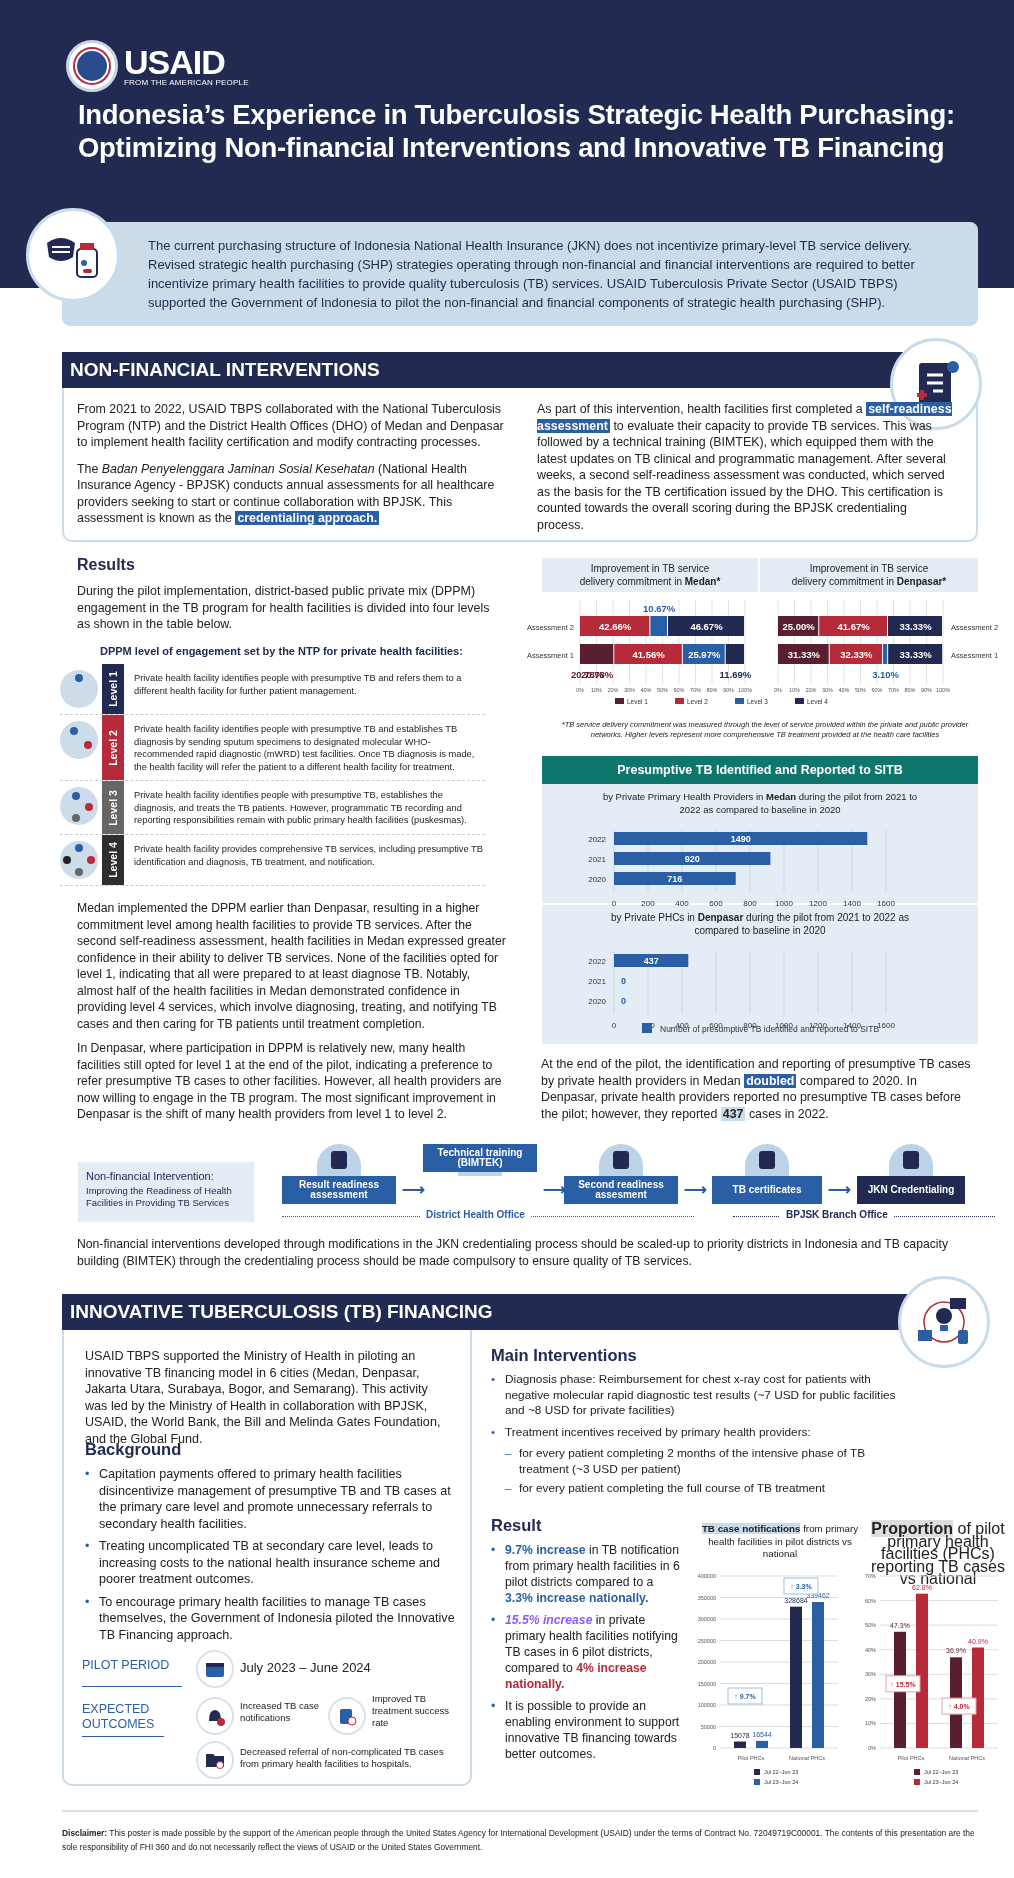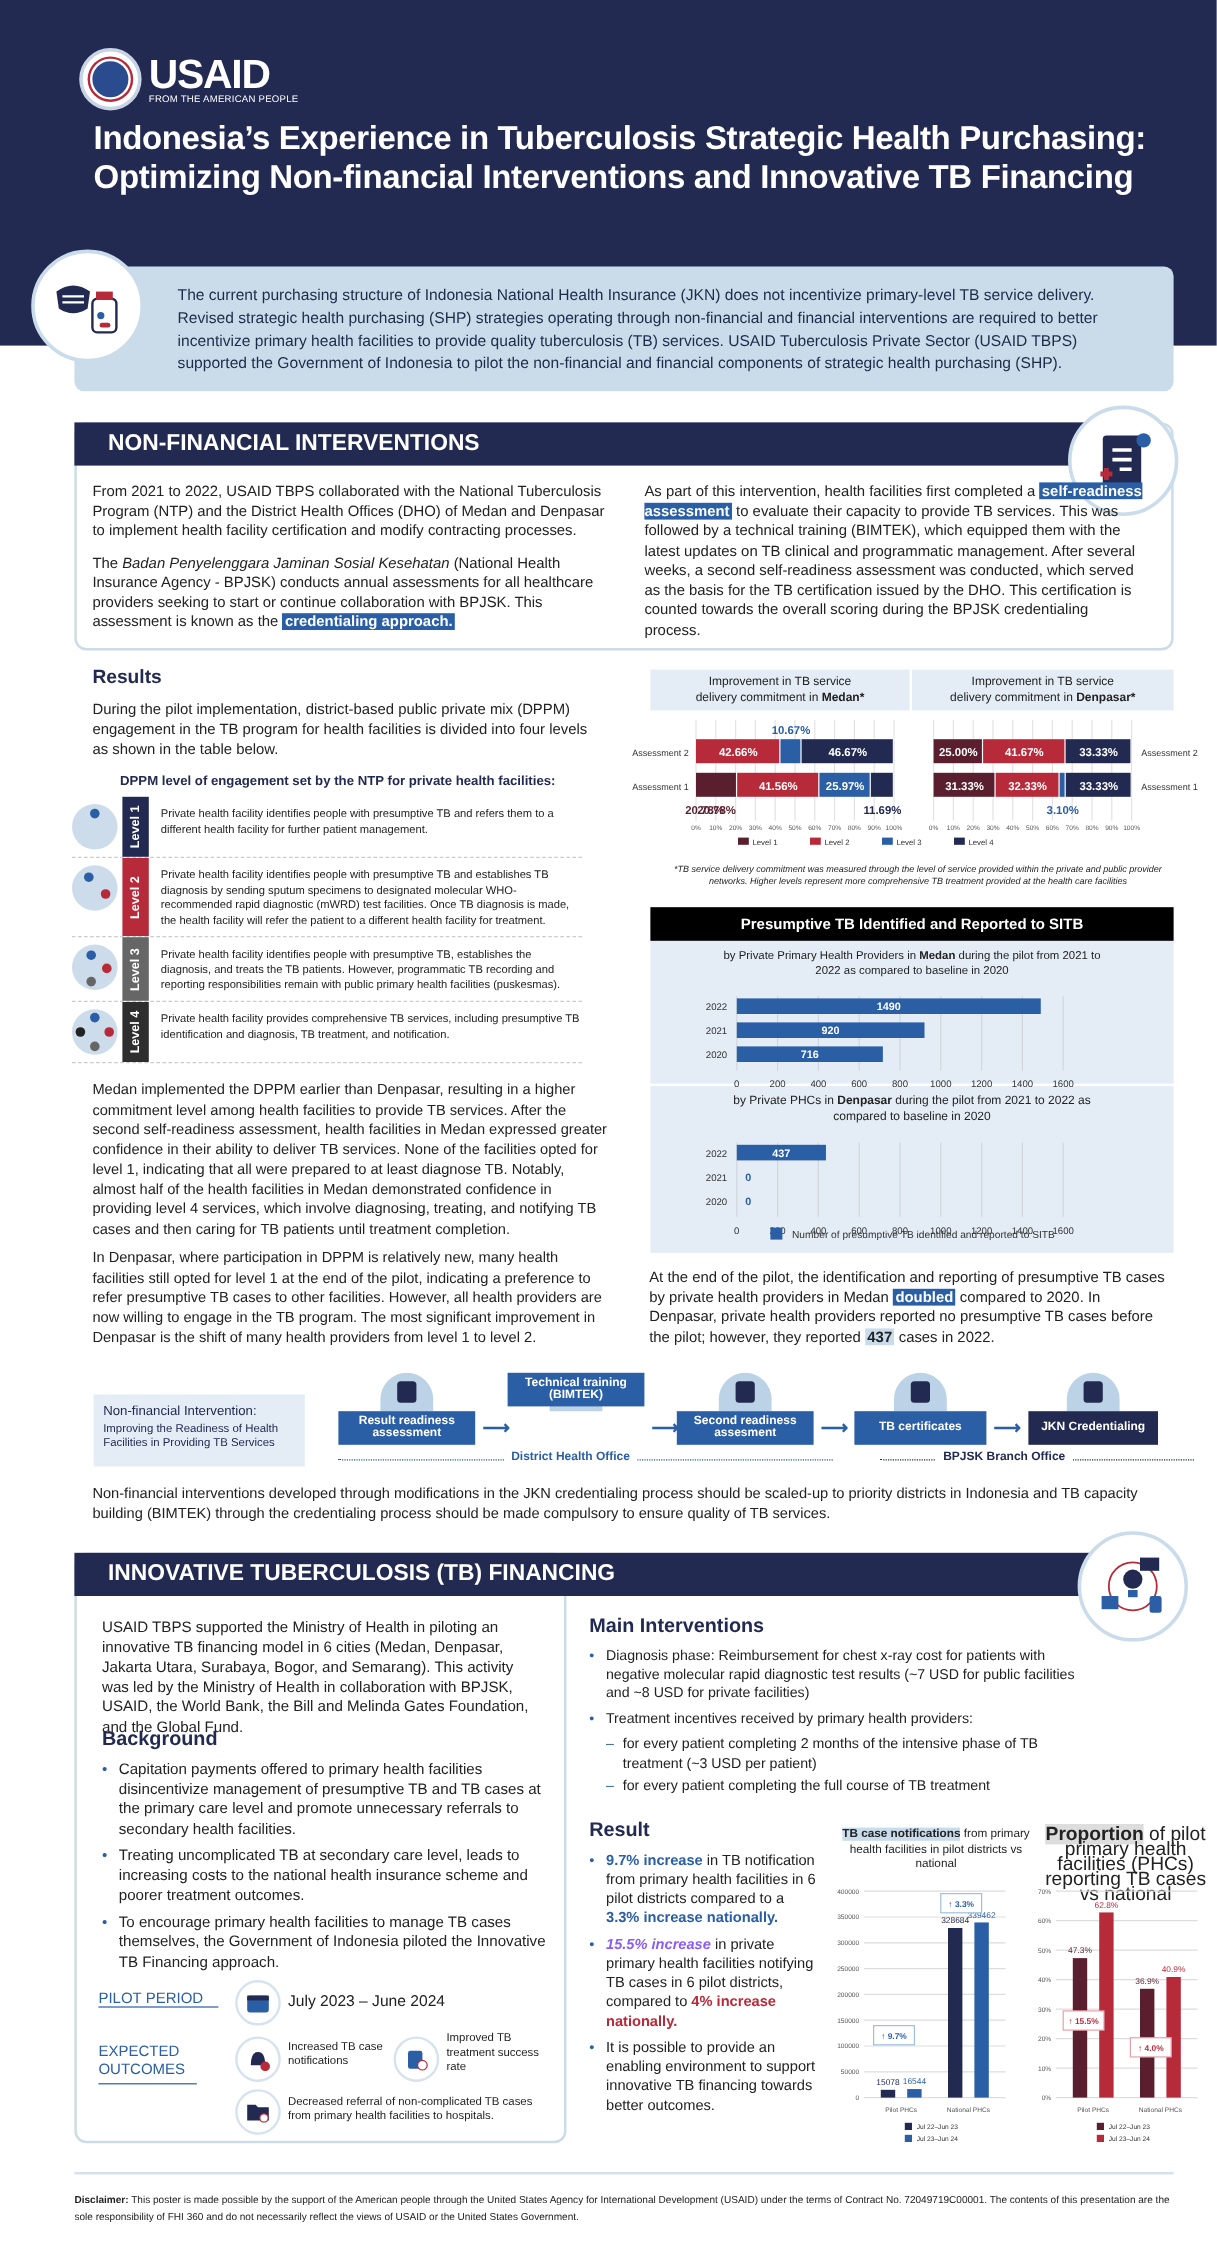--- a/index.html
+++ b/index.html
@@ -8,21 +8,21 @@
 .logo{position:absolute;left:66px;top:40px;display:flex;align-items:center}
 .seal{width:52px;height:52px;border-radius:50%;background:#fff;border:3px solid #c9d3e6;display:flex;align-items:center;justify-content:center}
 .seal span{width:34px;height:34px;border-radius:50%;background:#2a4c8e;display:block;border:2px solid #fff;box-shadow:0 0 0 2px #b72a3a}
 .logo-txt{margin-left:6px;color:#fff}
 .logo-main{font-size:34px;font-weight:700;letter-spacing:-1px;line-height:32px}
 .logo-sub{font-size:8px;letter-spacing:.2px}
 .title{position:absolute;left:78px;top:98px;width:880px;color:#fff;font-size:27.5px;font-weight:700;line-height:33px;letter-spacing:-.3px}
 .intro{position:absolute;left:62px;top:222px;width:916px;height:104px;background:#cadcea;border-radius:8px;padding:14px 20px 0 86px;font-size:13px;line-height:19px;color:#1d2a4a}
 .intro-icon{position:absolute;left:26px;top:208px;width:94px;height:94px;border-radius:50%;background:#fff;border:3px solid #cadcea;display:flex;align-items:center;justify-content:center}
 .sec-box{position:absolute;border:2px solid #cbdbe8;border-radius:10px}
-.sec-head{position:absolute;background:#222a52;color:#fff;font-weight:700;font-size:19px;padding-left:28px;display:flex;align-items:center}
+.sec-head{position:absolute;background:#222a52;color:#fff;font-weight:700;font-size:19px;padding-left:8px;display:flex;align-items:center}
 .circ-icon{position:absolute;width:92px;height:92px;border-radius:50%;background:#fff;border:3px solid #cadcea;display:flex;align-items:center;justify-content:center}
 .p{font-size:12.4px;line-height:16.5px;color:#222}
 .hl{background:#2a5ea5;color:#fff;font-weight:700;padding:0 2px}
 .hl2{background:#c8dcec;font-weight:700;padding:0 2px}
 h3{color:#222a52;font-size:16px;font-weight:700}
 .lvl-row{display:flex;align-items:stretch;border-bottom:1px dashed #ccc;height:51px}
 .lvl-icon{width:38px;height:38px;border-radius:50%;background:#cddcea;margin:6px 4px 0 0;flex:none;position:relative}
 .lvl-icon i{position:absolute;width:8px;height:8px;border-radius:50%}
 .lvl-tag{width:22px;flex:none;color:#fff;font-weight:700;font-size:10.5px;display:flex;align-items:center;justify-content:center}
 .lvl-tag span{transform:rotate(-90deg);white-space:nowrap}
@@ -220,21 +220,21 @@
     <rect x="165" y="106" width="9" height="6" fill="#b72a3a"></rect>
     <text x="177" y="112" font-size="6.5" fill="#333">Level 2</text>
     <rect x="225" y="106" width="9" height="6" fill="#2a5ea5"></rect>
     <text x="237" y="112" font-size="6.5" fill="#333">Level 3</text>
     <rect x="285" y="106" width="9" height="6" fill="#222a52"></rect>
     <text x="297" y="112" font-size="6.5" fill="#333">Level 4</text>
   </svg>
 <div style="position:absolute;left:555px;top:720px;width:420px;font-size:7.5px;font-style:italic;text-align:center;line-height:10px">*TB service delivery commitment was measured through the level of service provided within the private and public provider networks. Higher levels represent more comprehensive TB treatment provided at the health care facilities</div>
 
 <div style="position:absolute;left:542px;top:756px;width:436px;height:288px;background:#e4edf5"></div>
-<div style="position:absolute;left:542px;top:756px;width:436px;height:28px;background:#000000;color:#fff;font-weight:700;font-size:12.5px;display:flex;align-items:center;justify-content:center">Presumptive TB Identified and Reported to SITB</div>
+<div style="position:absolute;left:542px;top:756px;width:436px;height:28px;background:#0f766e;color:#fff;font-weight:700;font-size:12.5px;display:flex;align-items:center;justify-content:center">Presumptive TB Identified and Reported to SITB</div>
 <div style="position:absolute;left:600px;top:790px;width:320px;text-align:center;font-size:9.5px;line-height:13px">by Private Primary Health Providers in <b>Medan</b> during the pilot from 2021 to 2022 as compared to baseline in 2020</div>
 <div style="position:absolute;left:542px;top:903px;width:436px;height:2px;background:#fff"></div>
 <div style="position:absolute;left:600px;top:911px;width:320px;text-align:center;font-size:10px;line-height:13px">by Private PHCs in <b>Denpasar</b> during the pilot from 2021 to 2022 as compared to baseline in 2020</div>
 <svg id="sitbSvg" style="position:absolute;left:542px;top:820px" width="436" height="224">
     <line x1="72" y1="10" x2="72" y2="72" stroke="#d0d6dc"></line>
     <text x="72" y="86" font-size="8" text-anchor="middle" fill="#333">0</text>
     <line x1="106" y1="10" x2="106" y2="72" stroke="#d0d6dc"></line>
     <text x="106" y="86" font-size="8" text-anchor="middle" fill="#333">200</text>
     <line x1="140" y1="10" x2="140" y2="72" stroke="#d0d6dc"></line>
     <text x="140" y="86" font-size="8" text-anchor="middle" fill="#333">400</text>
@@ -341,21 +341,21 @@
     </svg>
 </div>
 <div class="p" style="position:absolute;left:85px;top:1348px;width:368px;font-size:12.6px;line-height:16.5px">USAID TBPS supported the Ministry of Health in piloting an innovative TB financing model in 6 cities (Medan, Denpasar, Jakarta Utara, Surabaya, Bogor, and Semarang). This activity was led by the Ministry of Health in collaboration with BPJSK, USAID, the World Bank, the Bill and Melinda Gates Foundation, and the Global Fund.</div>
 <h3 style="position:absolute;left:85px;top:1440px;font-size:16.5px">Background</h3>
 <ul class="b p" id="bgList" style="position:absolute;left:85px;top:1466px;width:370px;font-size:12.6px">
     <li>Capitation payments offered to primary health facilities disincentivize management of presumptive TB and TB cases at the primary care level and promote unnecessary referrals to secondary health facilities.</li>
     <li>Treating uncomplicated TB at secondary care level, leads to increasing costs to the national health insurance scheme and poorer treatment outcomes.</li>
     <li>To encourage primary health facilities to manage TB cases themselves, the Government of Indonesia piloted the Innovative TB Financing approach.</li>
   </ul>
 
-<div style="position:absolute;left:82px;top:1658px;font-size:12.5px;color:#2a5ea5;border-bottom:1px solid #2a5ea5;width:100px;padding-bottom:0">PILOT PERIOD</div>
+<div style="position:absolute;left:82px;top:1658px;font-size:12.5px;color:#2a5ea5;border-bottom:1px solid #2a5ea5;width:100px;padding-bottom:14px">PILOT PERIOD</div>
 <div class="outcome-ic" style="position:absolute;left:196px;top:1650px">
     <svg width="20" height="18">
       <rect x="1" y="3" width="18" height="14" rx="2" fill="#2a5ea5"></rect>
       <rect x="1" y="3" width="18" height="4" fill="#222a52"></rect>
     </svg>
   </div>
 <div style="position:absolute;left:240px;top:1660px;font-size:13px">July 2023 – June 2024</div>
 <div style="position:absolute;left:82px;top:1702px;font-size:12.5px;color:#2a5ea5;border-bottom:1px solid #2a5ea5;width:82px;padding-bottom:4px;line-height:15px">EXPECTED OUTCOMES</div>
 <div class="outcome-ic" style="position:absolute;left:196px;top:1697px">
     <svg width="20" height="20">

